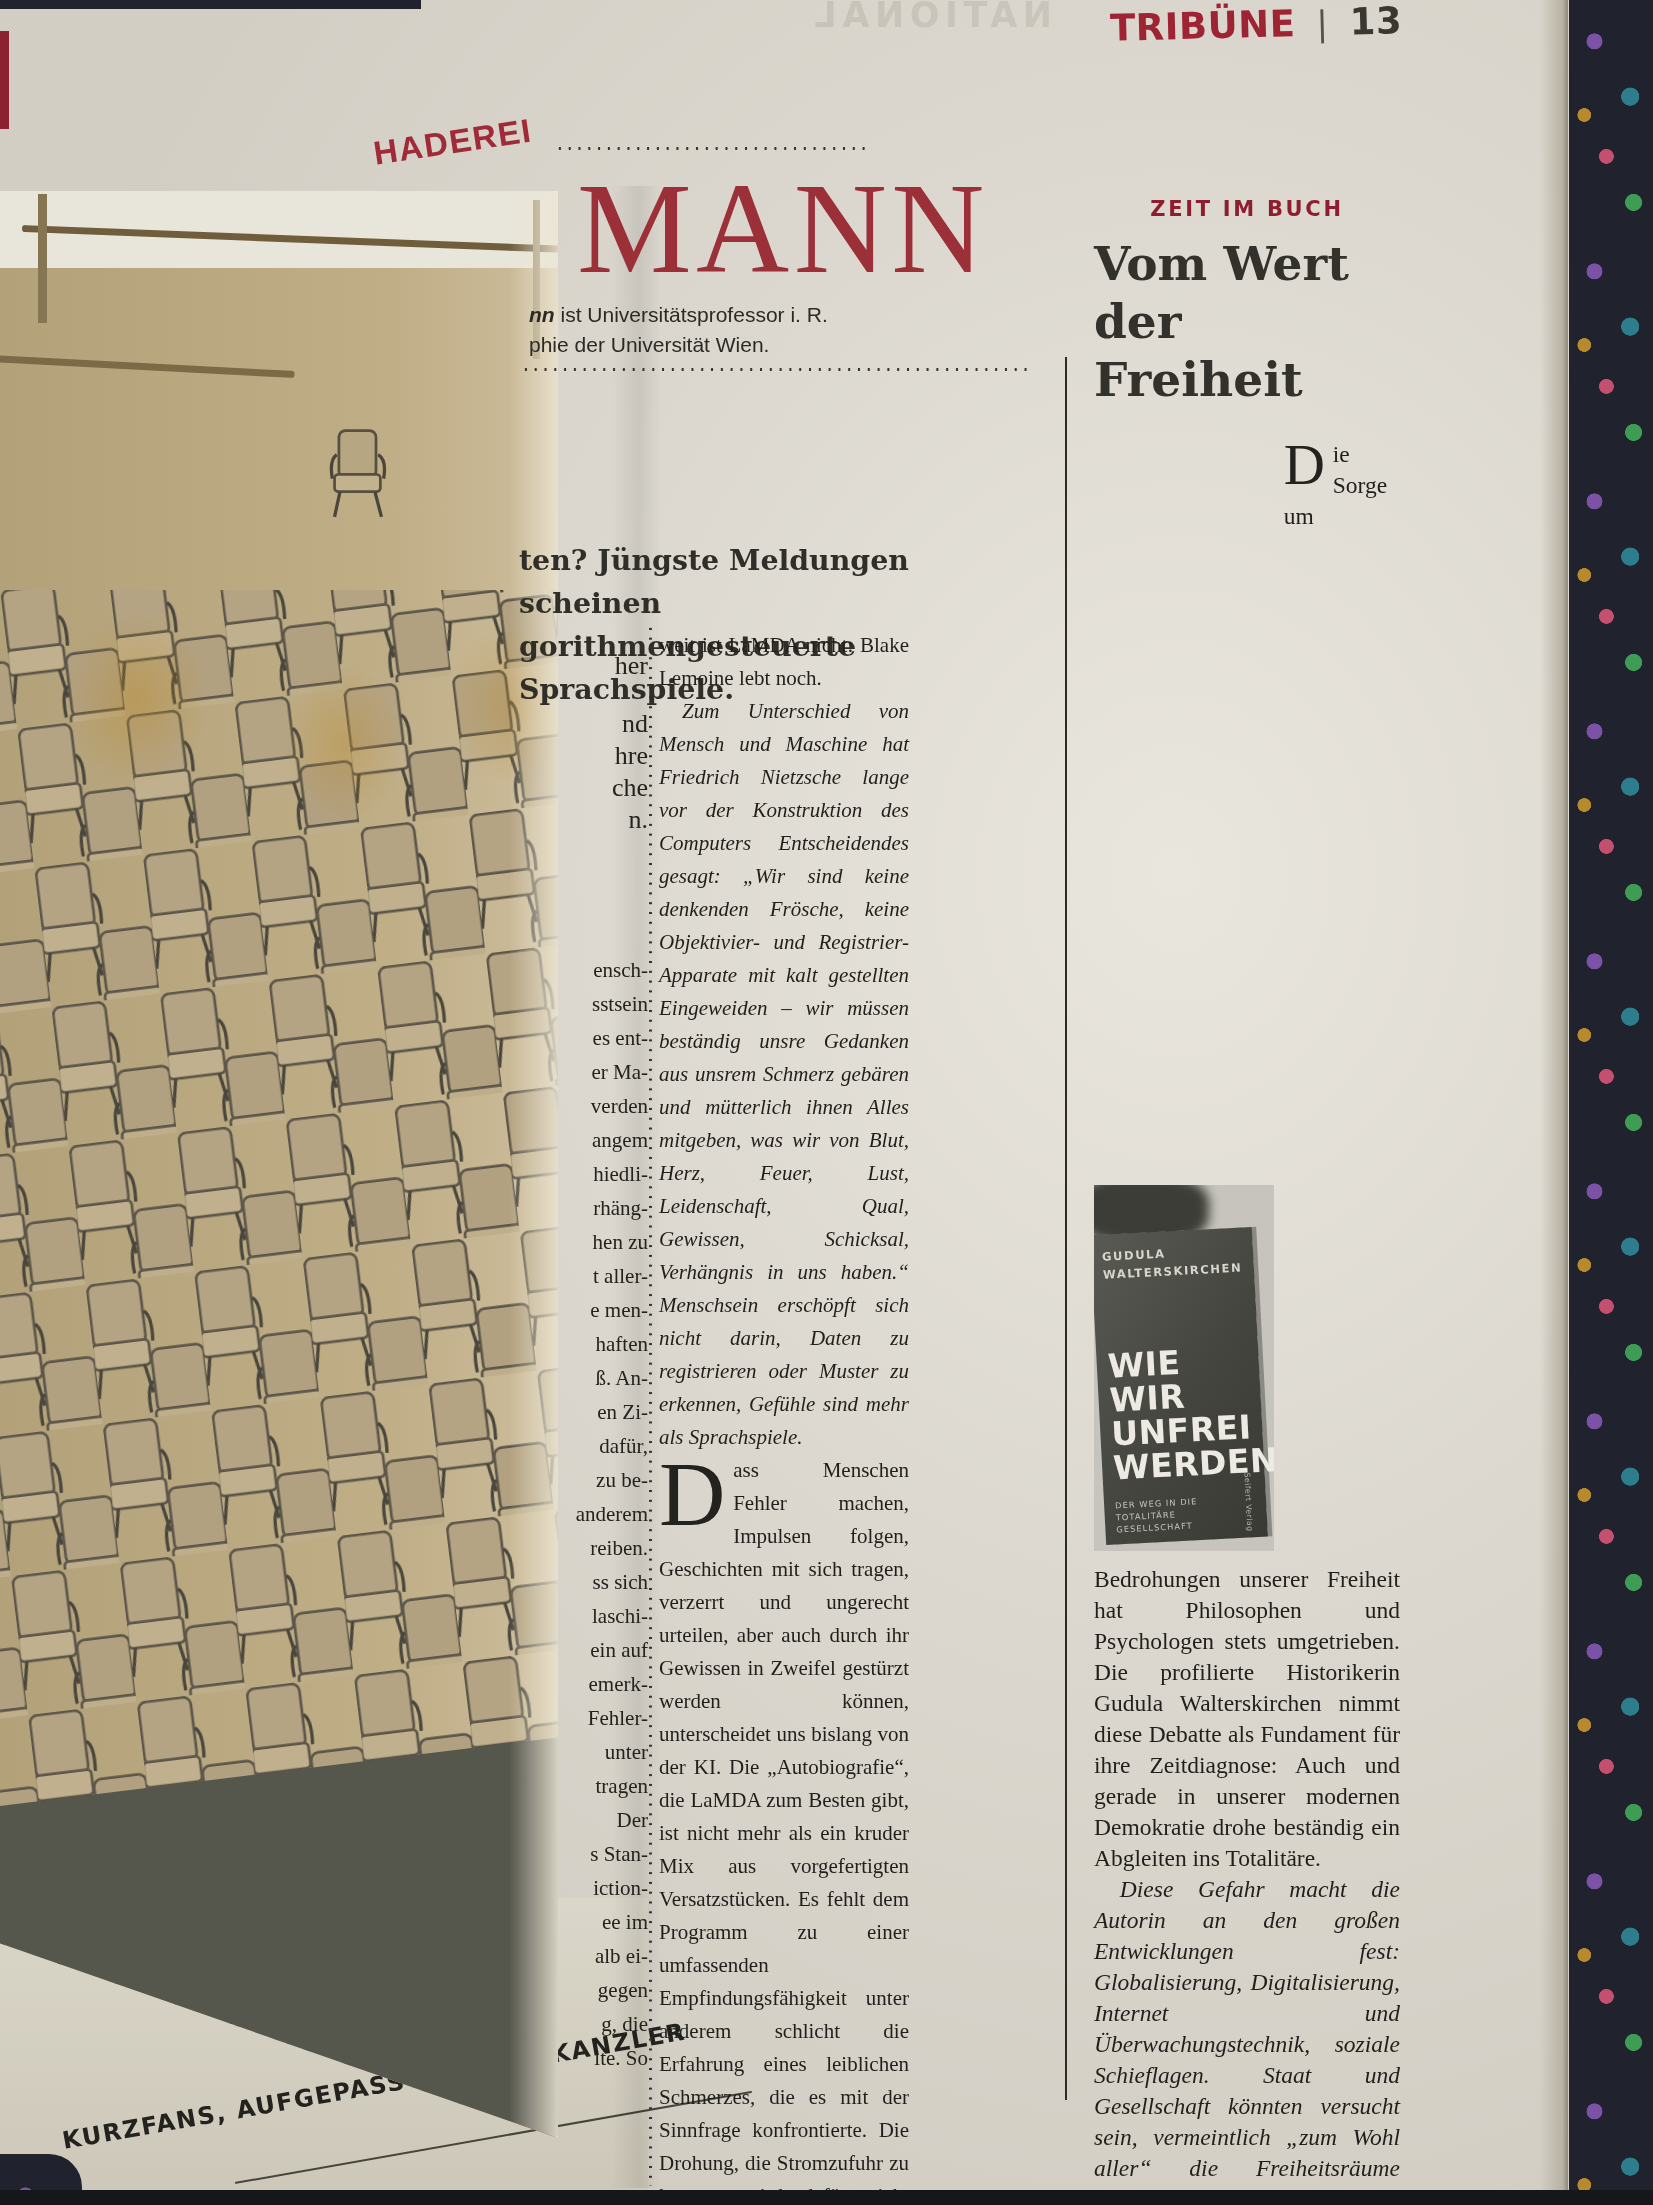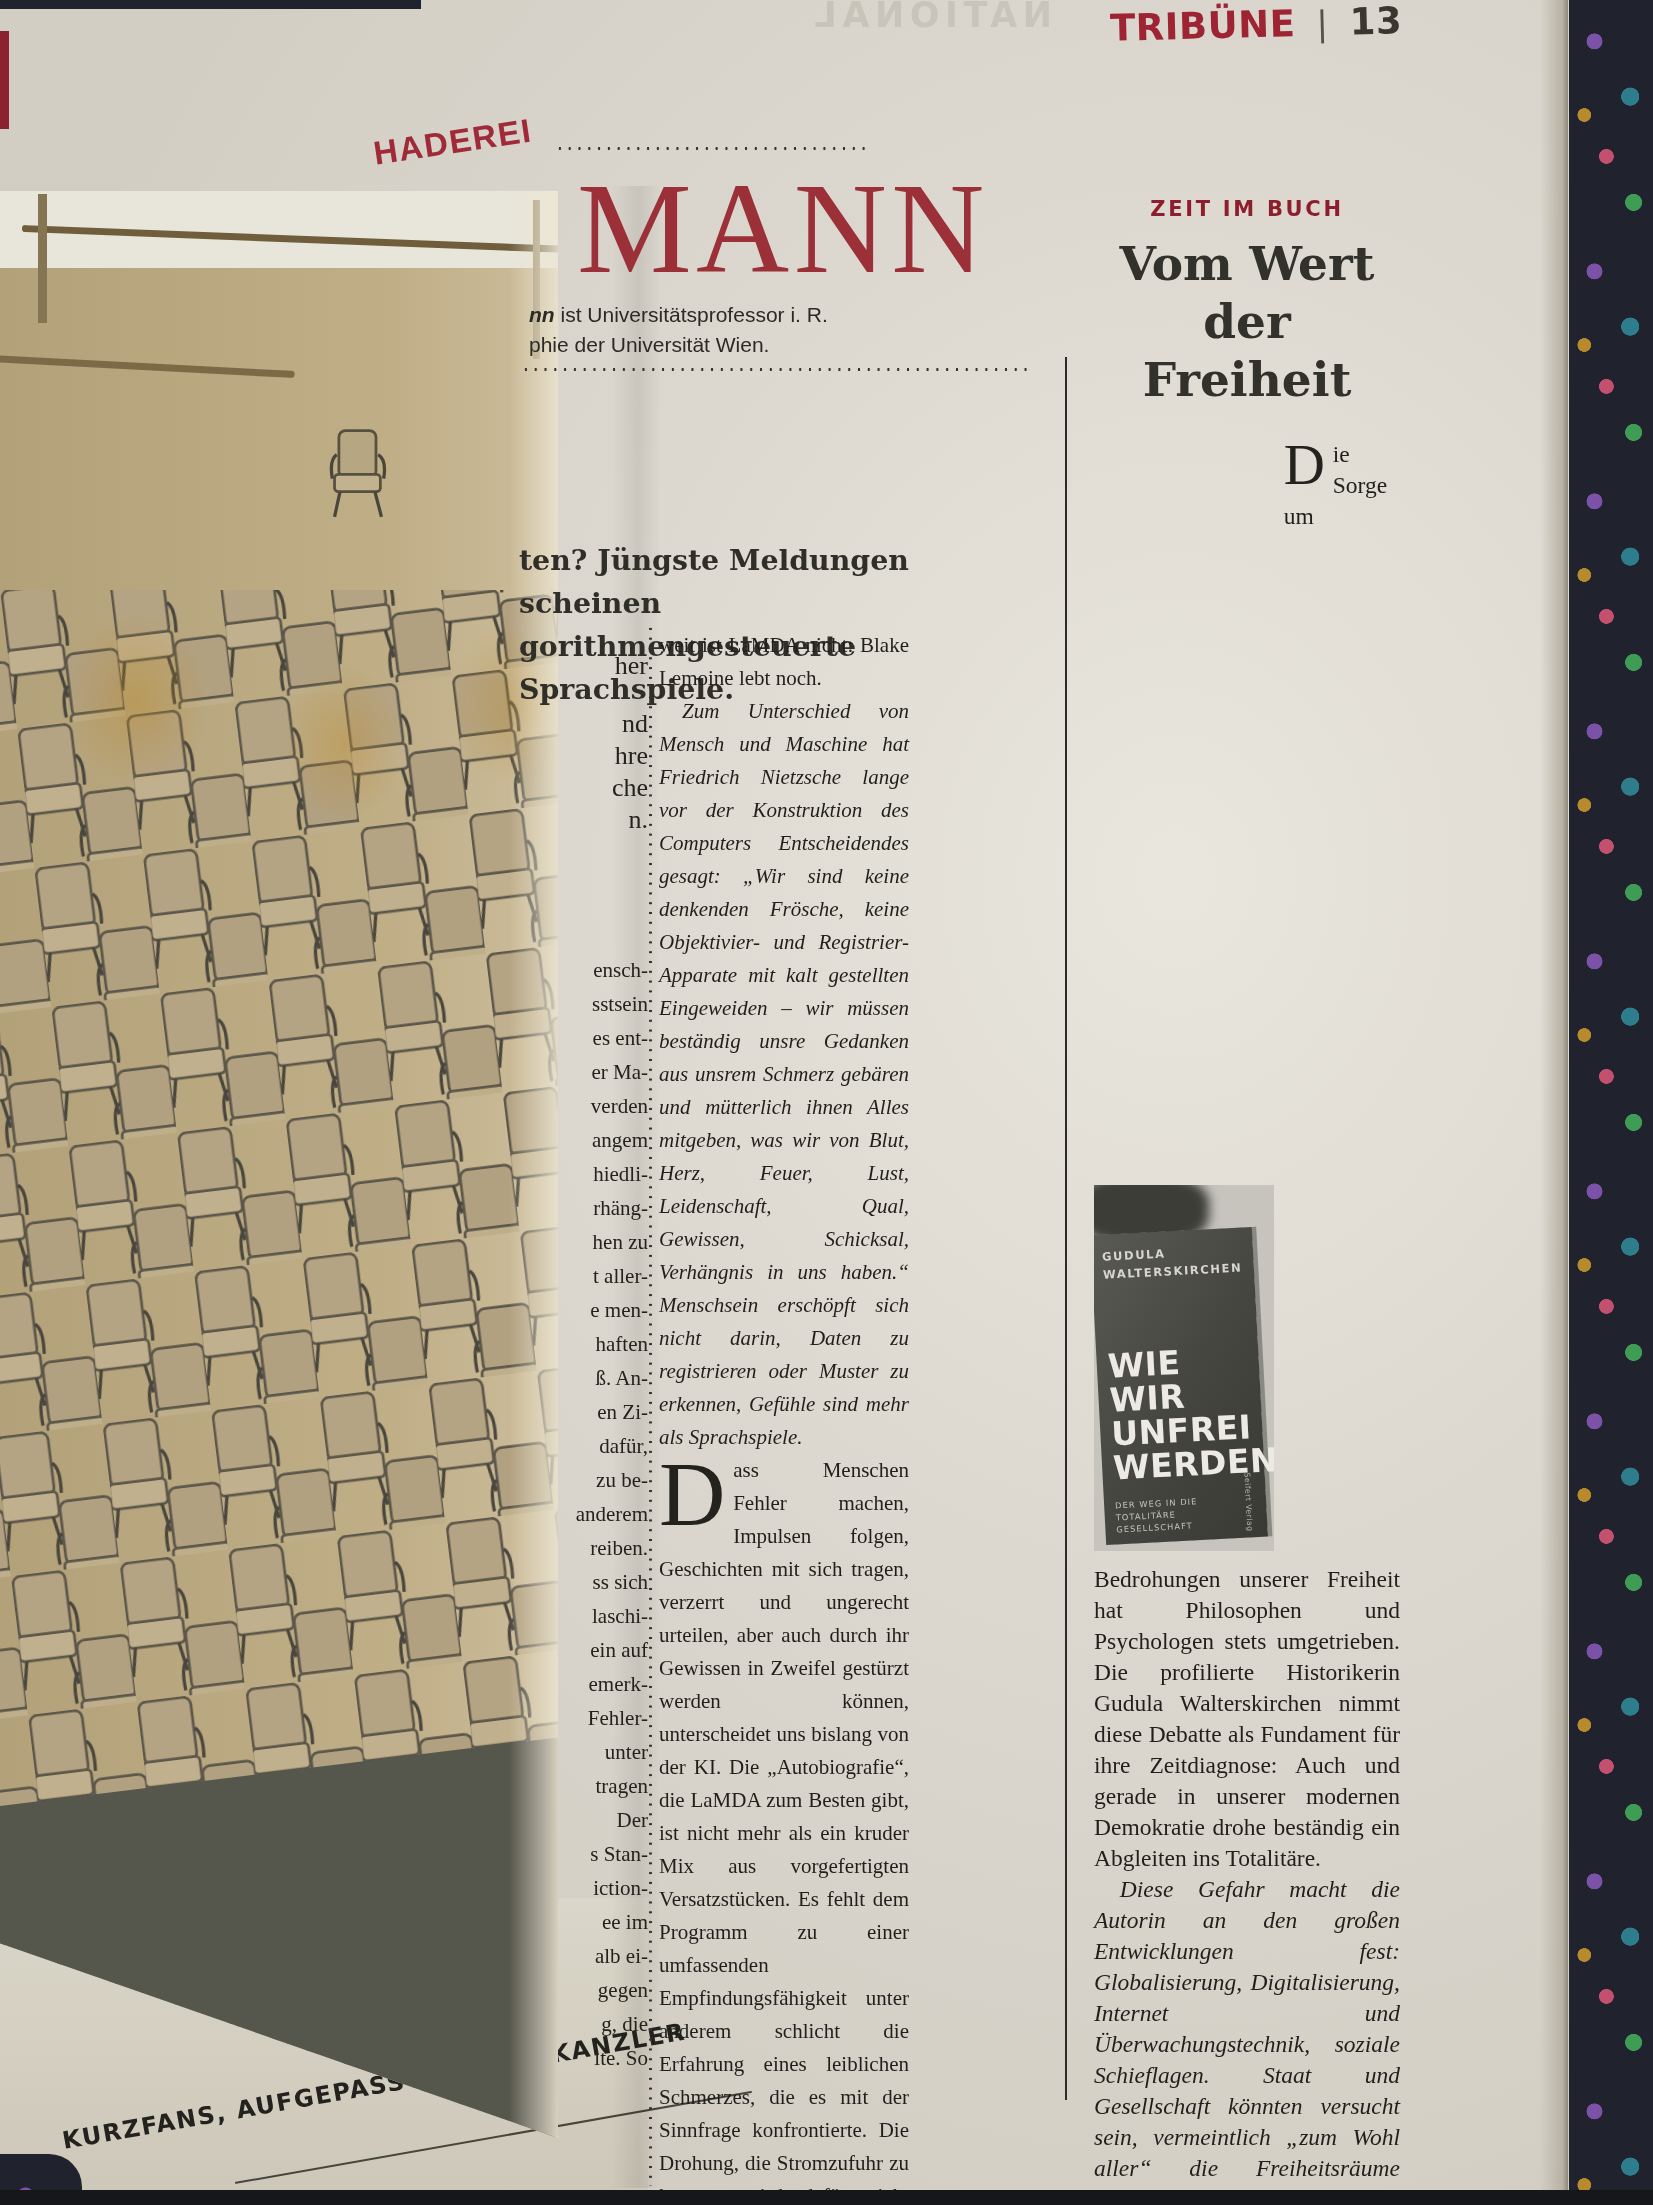--- a/index.html
+++ b/index.html
@@ -103,21 +103,21 @@
   .dropcap{display:none;}
   .has-drop .dropcap{display:block;float:left;font-weight:normal;color:#23221e;
     line-height:.82;padding:3.3px 7.7px 0 0;}
   .col-mid .has-drop .dropcap{font-size:92px;}
 
   
   .col-right{left:1094px;top:197px;width:306px;}
   .kicker{font-family:"DejaVu Sans",sans-serif;font-weight:bold;font-size:21px;
     letter-spacing:2.7px;color:#8e1e2d;text-align:center;}
   .rev-head{margin-top:14.2px;font-family:"DejaVu Serif",serif;font-weight:bold;
-    font-size:47px;line-height:58px;color:#32312c;text-align:center;}
+    font-size:47px;line-height:58px;color:#32312c;text-align:left;}
   .rc-body{margin-top:29.5px;font-size:23.5px;line-height:31px;text-align:justify;color:#201f1b;}
   .rc-body .has-drop .dropcap{font-size:57px;}
   .bookfig{float:left;width:180px;height:366px;margin:746px 9.8px 13px 0;
     background:#c6c4bd;position:relative;overflow:hidden;}
   .bf-blob{position:absolute;left:-16.4px;top:-11px;width:131px;height:71px;background:#3c3d36;
     filter:blur(5.5px);border-radius:40%;}
   .bf-book{position:absolute;left:4.4px;top:46px;width:162px;height:310px;
     background:linear-gradient(125deg,#5a5a54,#45453f 55%,#3a3a35);
     transform:rotate(-3deg);box-shadow:4.4px 0 0 #8b8a82;padding:14.2px 11px;box-sizing:border-box;}
   .bf-author{font-family:"DejaVu Sans",sans-serif;font-size:11.5px;font-weight:bold;

